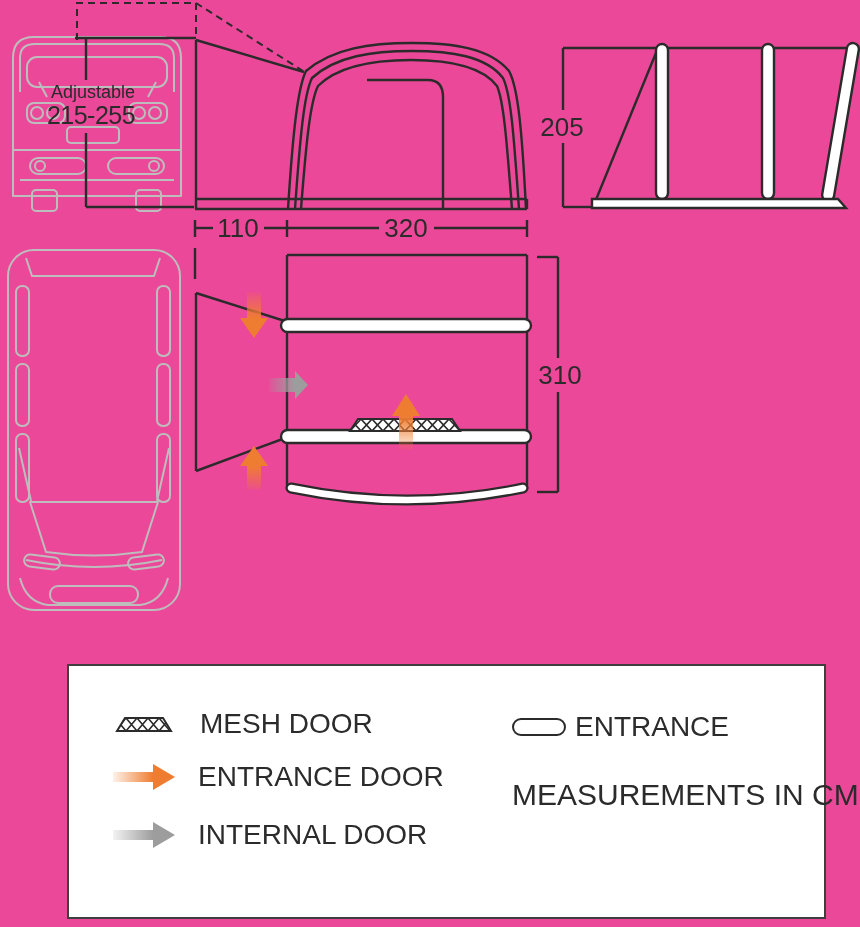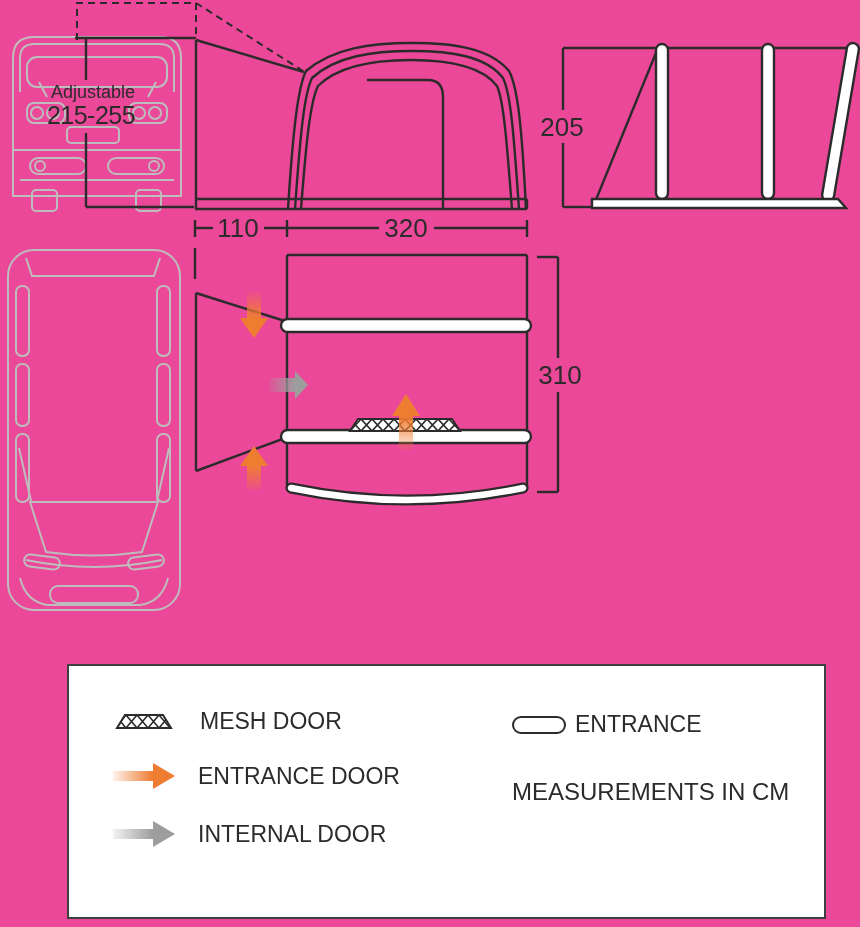--- a/index.html
+++ b/index.html
@@ -25,22 +25,22 @@
   .sOr1{stop-color:var(--c-orange);stop-opacity:1;}
   .sGr0{stop-color:var(--c-gray);stop-opacity:0.12;}
   .sGr1{stop-color:var(--c-gray);stop-opacity:1;}
   .headOr{fill:var(--c-orange);}
   .headGr{fill:var(--c-gray);}
   .darkpatch{fill:#4b4b4b;}
   
   .legend{position:absolute;left:67px;top:664px;width:755px;height:251px;
           border:2px solid #3f3f3f;background:#fff;}
   .lg-item{position:absolute;display:flex;align-items:center;}
-  .lg-label{font-size:23px;color:var(--c-line);white-space:nowrap;}
-  .lg-note{font-size:24px;color:var(--c-line);white-space:nowrap;}
+  .lg-label{font-size:28px;color:var(--c-line);white-space:nowrap;}
+  .lg-note{font-size:30px;color:var(--c-line);white-space:nowrap;}
   .airbeam-pill{width:50px;height:14px;border:2.5px solid var(--c-line);border-radius:10px;background:#fff;}
 </style>
 </head>
 <body>
 
 <div class="stage">
 
   <svg width="860" height="660" viewBox="0 0 860 660">
     <defs>
       <linearGradient id="gOrangeR" x1="0" y1="0" x2="1" y2="0">

